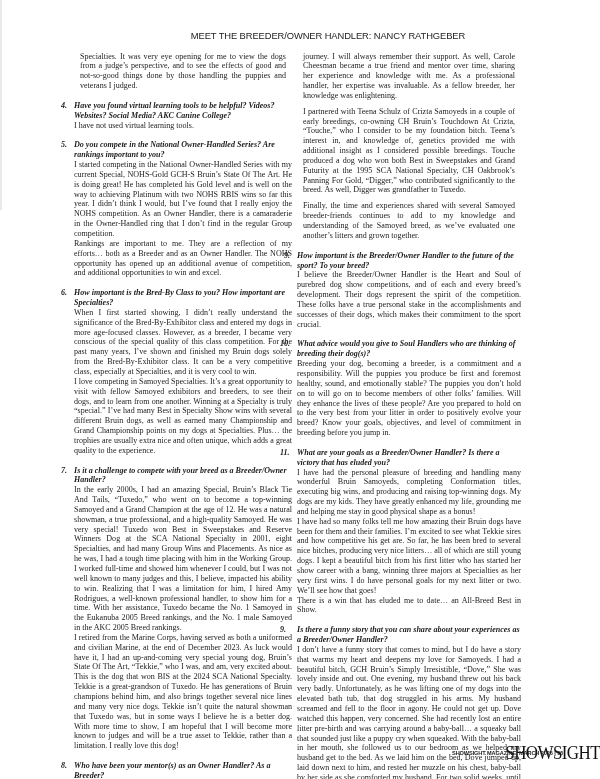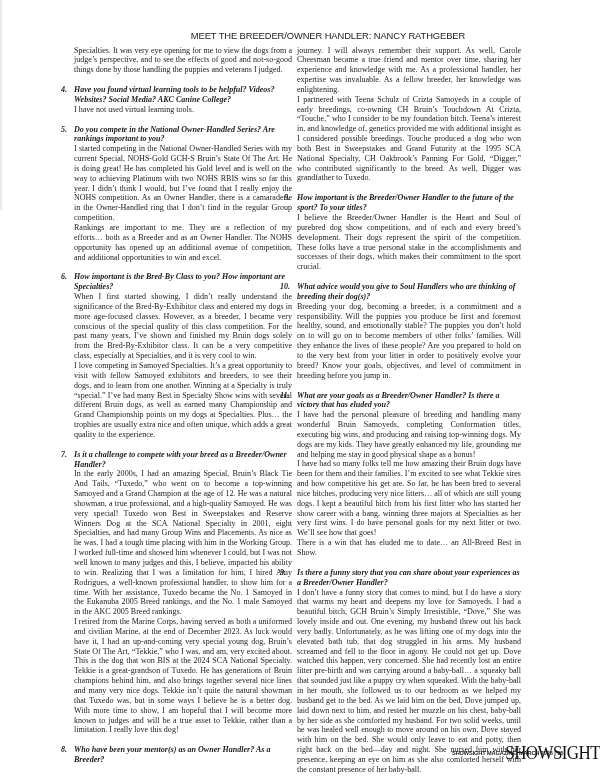--- a/index.html
+++ b/index.html
@@ -2,21 +2,21 @@
 <html><head>
   <meta charset="utf-8">
   <style>
     html, body { margin: 0; padding: 0; background: #ffffff; }
     body { width: 600px; height: 779px; position: relative; overflow: hidden; font-family: "Liberation Serif", "DejaVu Serif", serif; color: #1c1c1c; }
     .left-edge { position: absolute; left: 0; top: 0; width: 2px; height: 210px; background: #e9e9e9; }
     .page-header { position: absolute; top: 30px; left: 0; width: 600px; text-align: center; font-family: "Liberation Sans", "DejaVu Sans", sans-serif; font-size: 9.4px; letter-spacing: -0.1px; color: #222; padding-left: 28px; }
     .col { position: absolute; top: 45.5px; width: 218px; font-size: 8.05px; line-height: 9.85px; text-align: justify; hyphens: auto; }
     .col-left { left: 74px; }
     .col-right { left: 297px; width: 224px; }
-    .col p { margin: 0; }
+    .col p { margin: 6px; }
     .qa { margin-top: 10px; }
     .qa:first-child { margin-top: 0; }
     .q { position: relative; font-weight: bold; font-style: italic; text-align: left; }
     .q .num { position: absolute; left: -13px; top: 0; }
     .q.two-digit .num { left: -17px; }
     .a p { margin: 0; }
     .footer-logo { position: absolute; top: 744px; left: 0; width: 600px; text-align: right; font-family: "Liberation Serif", "DejaVu Serif", serif; font-size: 17px; letter-spacing: -0.6px; color: #111; transform: scaleY(1.05); }
     .footer-text { position: absolute; top: 750px; left: 452px; font-family: "Liberation Sans", "DejaVu Sans", sans-serif; font-size: 5.6px; font-weight: bold; color: #222; letter-spacing: -0.1px; white-space: nowrap; }
   </style>
 </head>
@@ -59,24 +59,25 @@
       <div class="qa">
         <div class="q"><span class="num">8.</span><span>Who have been your mentor(s) as an Owner Handler? As a Breeder?</span></div>
       </div>
     </div>
 </div>
 
 <div class="col col-right">
   <div id="right-continuation">
       <p>journey. I will always remember their support. As well, Carole Cheesman became a true friend and mentor over time, sharing her experience and knowledge with me. As a professional handler, her expertise was invaluable. As a fellow breeder, her knowledge was enlightening.</p>
       <p>I partnered with Teena Schulz of Crizta Samoyeds in a couple of early breedings, co-owning CH Bruin’s Touchdown At Crizta, “Touche,” who I consider to be my foundation bitch. Teena’s interest in, and knowledge of, genetics provided me with additional insight as I considered possible breedings. Touche produced a dog who won both Best in Sweepstakes and Grand Futurity at the 1995 SCA National Specialty, CH Oakbrook’s Panning For Gold, “Digger,” who contributed significantly to the breed. As well, Digger was grandfather to Tuxedo.</p>
+      <p>Finally, the time and experiences shared with several Samoyed breeder-friends continues to add to my knowledge and understanding of the Samoyed breed, as we’ve evaluated one another’s litters and grown together.</p>
     </div>
   <div id="right-questions" style="margin-top: 10px;">
       <div class="qa">
-        <div class="q"><span class="num">9.</span><span>How important is the Breeder/Owner Handler to the future of the sport? To your titles?</span></div>
+        <div class="q"><span class="num">9.</span><span>How important is the Breeder/Owner Handler to the future of the sport? To your breed?</span></div>
         <div class="a">
           <p><span>I believe the Breeder/Owner Handler is the Heart and Soul of purebred dog show competitions, and of each and every breed’s development. Their dogs represent the spirit of the competition. These folks have a true personal stake in the accomplishments and successes of their dogs, which makes their commitment to the sport crucial.</span></p>
         </div>
       </div>
       <div class="qa">
         <div class="q two-digit"><span class="num">10.</span><span>What advice would you give to Soul Handlers who are thinking of breeding their dog(s)?</span></div>
         <div class="a">
           <p><span>Breeding your dog, becoming a breeder, is a commitment and a responsibility. Will the puppies you produce be first and foremost healthy, sound, and emotionally stable? The puppies you don’t hold on to will go on to become members of other folks’ families. Will they enhance the lives of these people? Are you prepared to hold on to the very best from your litter in order to positively evolve your breed? Know your goals, objectives, and level of commitment in breeding before you jump in.</span></p>
         </div>
       </div>

